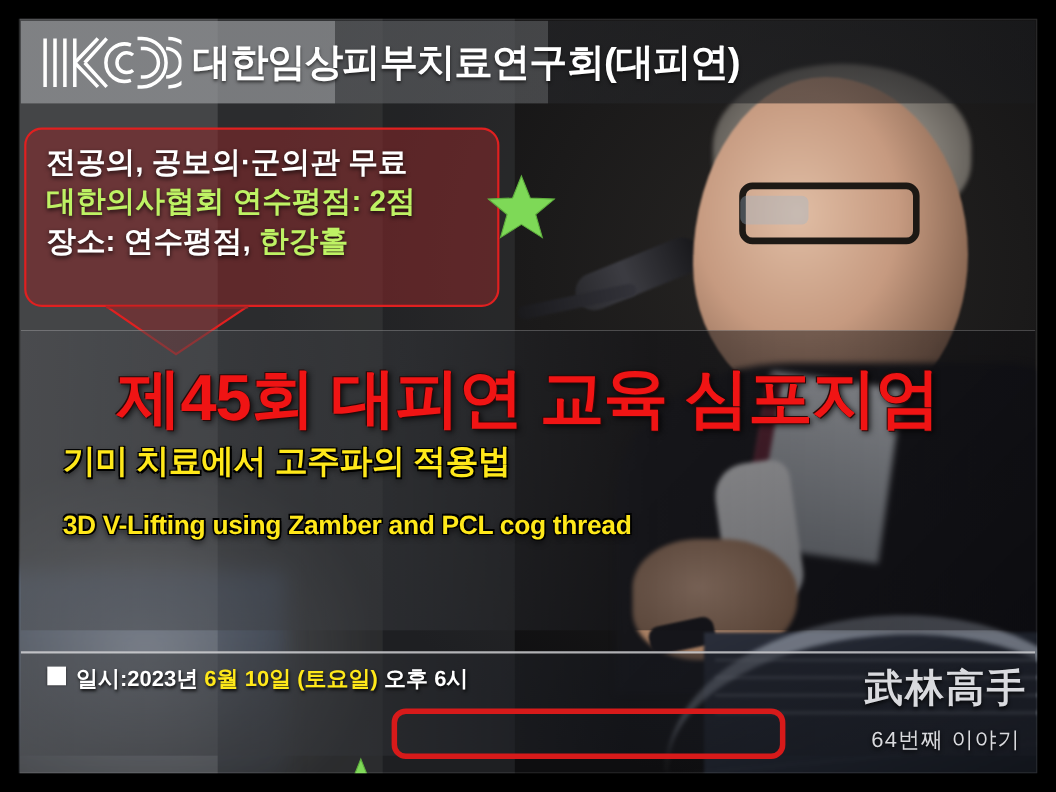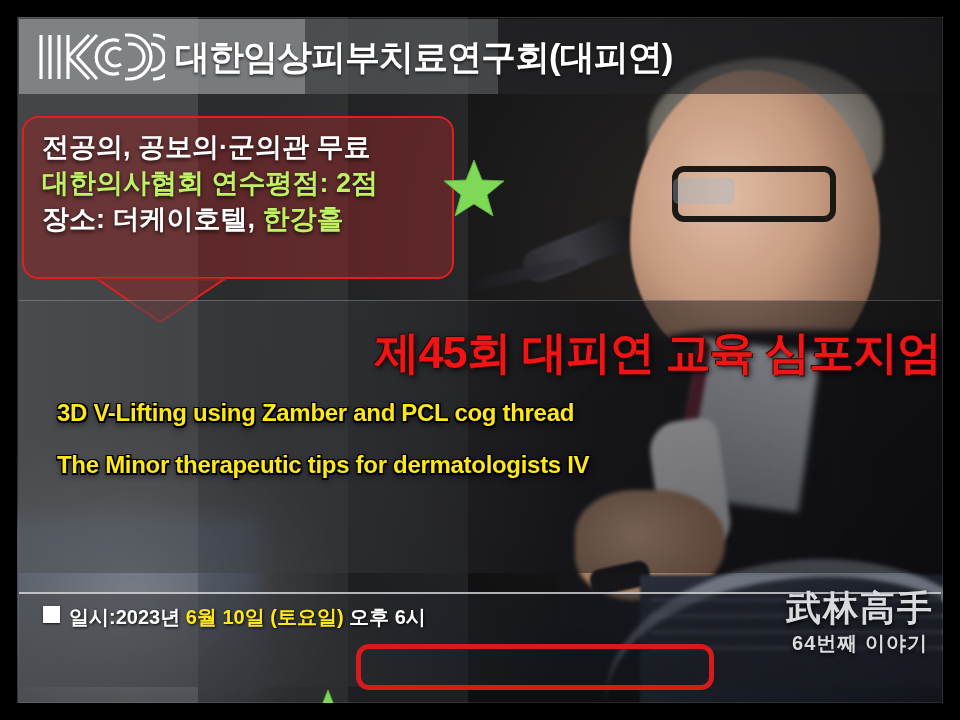--- a/index.html
+++ b/index.html
@@ -84,46 +84,46 @@
 
   .star{position:absolute;}
   .star svg{display:block;}
   .star-top{left:443px;top:158px;}
   .star-bottom{left:297px;top:688px;}
 
   
   .panel{position:absolute;left:19px;top:300px;width:922px;height:272px;
       background:linear-gradient(90deg,rgba(78,80,84,.55) 0%,rgba(52,54,58,.50) 38%,rgba(18,18,22,.50) 62%,rgba(10,10,14,.40) 100%);
       border-top:1px solid rgba(255,255,255,.22);}
-  .main-title{position:absolute;left:0;top:22px;width:100%;text-align:right;
-      color:#f01414;font-weight:bold;font-size:45px;letter-spacing:-1px;white-space:nowrap;
+  .main-title{position:absolute;left:0;top:22px;width:100%;text-align:center;
+      color:#f01414;font-weight:bold;font-size:59px;letter-spacing:-1px;white-space:nowrap;
       text-shadow:1px 1px 0 #2a0a0a,-1px -1px 0 #2a0a0a,2px 2px 6px rgba(0,0,0,.85);}
   .sessions{position:absolute;left:38px;top:98px;width:880px;}
   .sess{color:#ffe81a;font-weight:bold;white-space:nowrap;margin-bottom:24px;
       text-shadow:1.6px 1.6px 0 #000,-1.2px -1.2px 0 #000,1.6px -1.2px 0 #000,-1.2px 1.6px 0 #000,0 3px 6px rgba(0,0,0,.8);}
   .sess-kr{font-size:30px;letter-spacing:-.5px;}
   .sess-en{font-size:24px;letter-spacing:-.3px;}
 
   
   .infobox{position:absolute;left:19px;top:592px;width:922px;height:95px;
       background:linear-gradient(90deg,rgba(74,76,80,.62) 0%,rgba(46,48,52,.58) 35%,rgba(22,24,30,.55) 60%,rgba(26,28,36,.50) 100%);
       border-top:2px solid rgba(235,236,238,.72);box-sizing:border-box;padding:12px 0 0 24px;}
   .info-line{font-weight:bold;font-size:20px;color:#ffffff;white-space:nowrap;line-height:1.0;
       text-shadow:1px 1px 3px rgba(0,0,0,.9);margin-bottom:16px;position:relative;z-index:3;}
   .sq{display:inline-block;width:17px;height:17px;background:#fff;margin-right:9px;vertical-align:1px;
       box-shadow:0 1px 2px rgba(0,0,0,.7);}
   .y{color:#ffe81a;}
   .redbox{position:absolute;left:356px;top:644px;width:358px;height:46px;
       border:5px solid #d71a1a;border-radius:13px;box-sizing:border-box;z-index:2;}
 
-  .watermark{position:absolute;right:26px;top:591px;text-align:center;color:#d9dade;z-index:1;
+  .watermark{position:absolute;right:26px;top:608px;text-align:center;color:#d9dade;z-index:1;
       text-shadow:0 2px 4px rgba(0,0,0,.9);}
   .wm-cn{font-size:35px;font-weight:bold;letter-spacing:2px;line-height:1.05;
       font-family:"Liberation Serif","DejaVu Serif",serif;}
-  .wm-kr{font-size:20px;font-weight:bold;letter-spacing:1px;margin-top:2px;}
+  .wm-kr{font-size:20px;font-weight:normal;letter-spacing:1px;margin-top:14px;}
 </style>
 </head>
 <body>
 
 <div id="poster">
 
   <div class="bg">
     <div class="bg-dark"></div>
     <div class="mic"></div>
     <div class="micstand"></div>
@@ -168,21 +168,21 @@
       </svg>
     </div>
     <div class="org">
       <div class="org-kr">대한임상피부치료연구회(대피연)</div>
     </div>
   </div>
 
   <div class="callout">
     <div class="cl cl-white">전공의, 공보의·군의관 무료</div>
     <div class="cl cl-yellow">대한의사협회 연수평점: 2점</div>
-    <div class="cl"><span class="cl-white">장소: 더케이호텔, </span><span class="cl-yellow">한강홀</span></div>
+    <div class="cl"><span class="cl-white">장소: 연수평점, </span><span class="cl-yellow">한강홀</span></div>
   </div>
   <div class="tail">
     <svg width="130" height="46" viewBox="0 0 130 46">
       <path d="M0 0 L130 0 L64 44 Z" fill="rgba(138,40,42,.55)" stroke="#e02020" stroke-width="2"></path>
       <path d="M0 1 L130 1" stroke="rgba(138,40,42,.55)" stroke-width="4"></path>
     </svg>
   </div>
 
   <div class="star star-top">
     <svg width="62" height="60" viewBox="0 0 62 60">
@@ -191,22 +191,22 @@
   </div>
   <div class="star star-bottom">
     <svg width="62" height="60" viewBox="0 0 62 60">
       <polygon points="31,2 39,22 61,23 44,37 50,58 31,46 12,58 18,37 1,23 23,22" fill="#7ed957" stroke="#5fae3e" stroke-width="1"></polygon>
     </svg>
   </div>
 
   <div class="panel">
     <div class="main-title">제45회 대피연 교육 심포지엄</div>
     <div class="sessions">
+      <div class="sess sess-kr">기미 치료에서 고주파의 적용법</div>
       <div class="sess sess-en">3D V-Lifting using Zamber and PCL cog thread</div>
-      <div class="sess sess-en">The Minor therapeutic tips for dermatologists IV</div>
     </div>
   </div>
 
   <div class="infobox">
     <div class="info-line">
       <span class="sq"></span><span>일시:</span><span>2023년 </span><span class="y">6월 10일 (토요일)</span><span> 오후 6시</span>
     </div>
   </div>
   <div class="redbox"></div>
 

